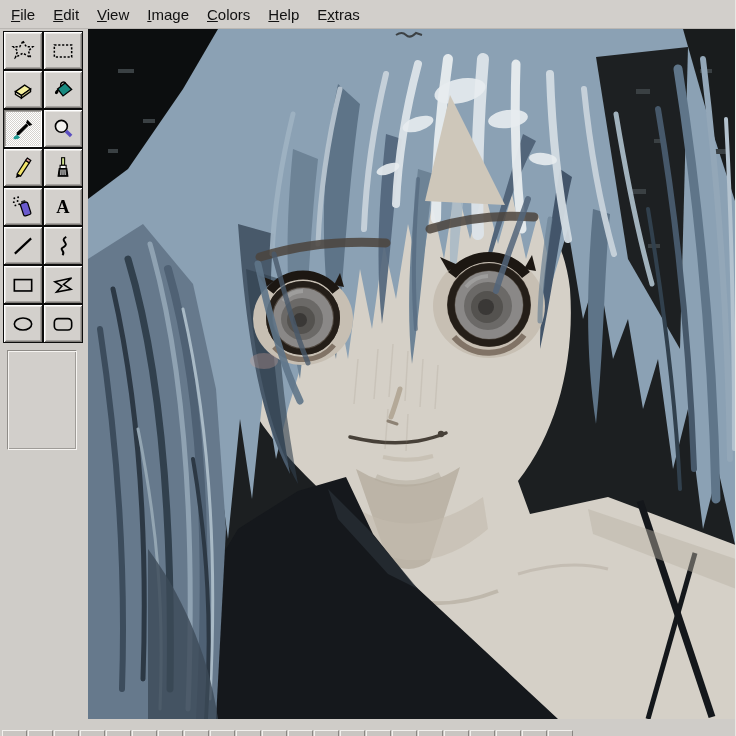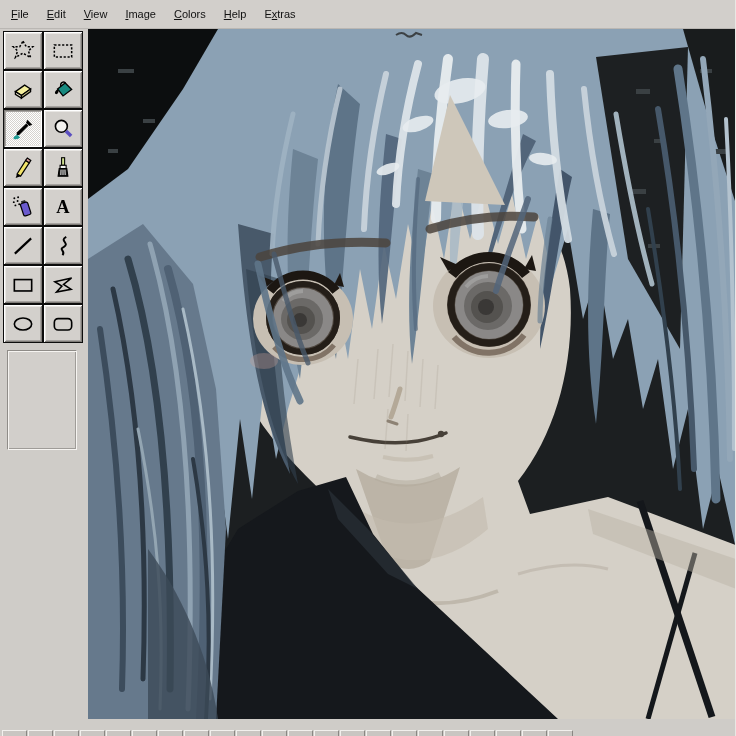--- a/index.html
+++ b/index.html
@@ -4,21 +4,21 @@
 <style>
   html,body{margin:0;padding:0;background:#cfccc8;}
   *{box-sizing:border-box;}
   .app{position:relative;width:736px;height:736px;overflow:hidden;
        background:#cfccc8;font-family:"Liberation Sans",sans-serif;
        border-right:1px solid #e9e7e4;}
   
   .menubar{position:absolute;left:0;top:0;width:736px;height:29px;
            background:#d2cfcb;display:flex;align-items:center;
            padding-left:2px;border-bottom:1px solid #bab7b3;}
-  .menu-item{font-size:11px;color:#111;padding:4px 9px;cursor:default;white-space:nowrap;}
+  .menu-item{font-size:15px;color:#111;padding:4px 9px;cursor:default;white-space:nowrap;}
   .menu-item .mn{text-decoration:underline;}
   
   .toolpanel{position:absolute;left:0;top:29px;width:88px;height:707px;background:#cfccc8;}
   .toolgrid{position:absolute;left:3px;top:2px;width:82px;
             display:grid;grid-template-columns:40px 40px;grid-auto-rows:39px;}
   .tool{width:40px;height:39px;background:#d3d0cc;border:1px solid #0d0d0d;
         box-shadow:inset 1px 1px 0 #ffffff,inset -1px -1px 0 #7f7c78,
                    inset 2px 2px 0 #e9e7e4,inset -2px -2px 0 #a6a3a0;
         display:flex;align-items:center;justify-content:center;cursor:pointer;}
   .tool.selected{background:#e6e4e1;

